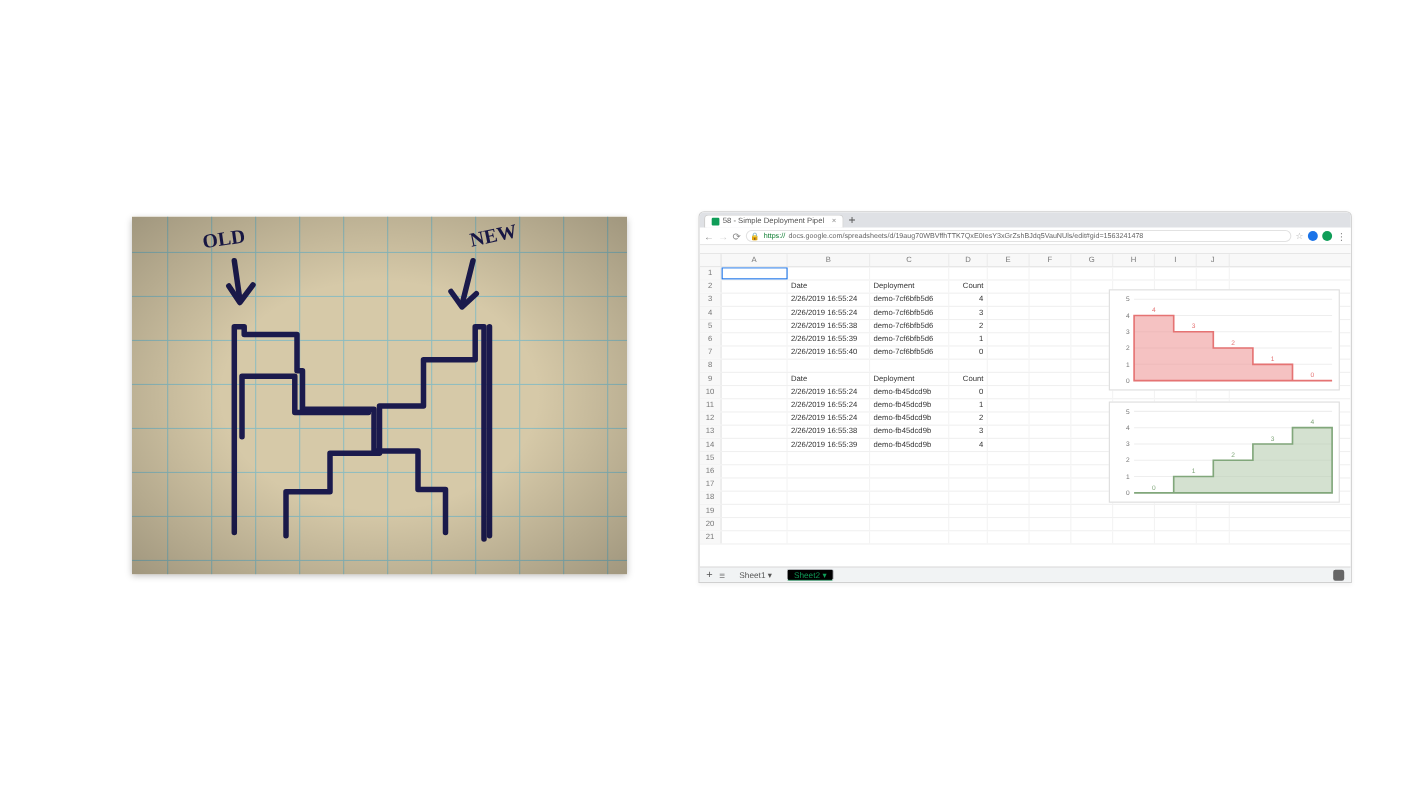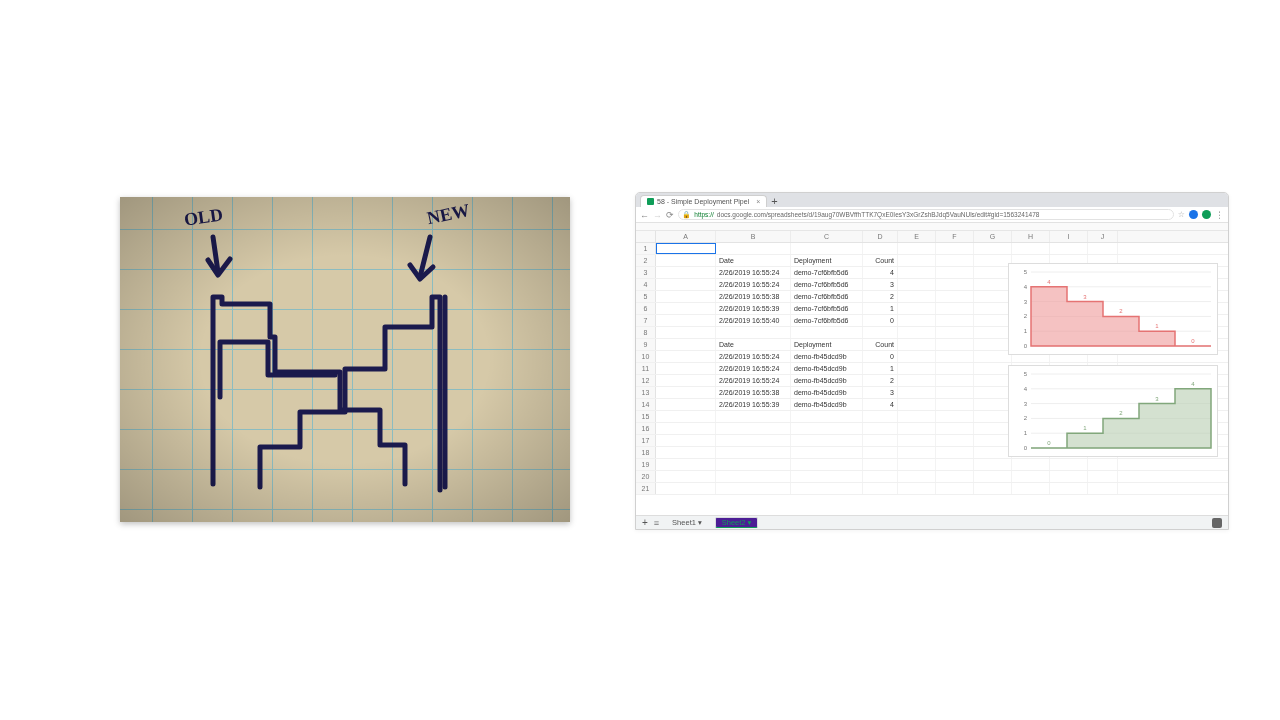--- a/index.html
+++ b/index.html
@@ -49,21 +49,21 @@
   .cell{border-right:1px solid #f3f3f3;display:flex;align-items:center;padding:0 3px;color:#333;overflow:hidden;white-space:nowrap;}
   .sel{outline:1.5px solid #1a73e8;outline-offset:-1px;background:#fff;}
 
   
   .chart{position:absolute;right:10px;width:210px;height:92px;border:1px solid #ddd;background:#fff;}
   .chart1{top:70px;} .chart2{top:172px;}
 
   
   .sheetbar{position:absolute;left:0;right:0;bottom:0;height:14px;background:#f1f3f4;border-top:1px solid #ddd;display:flex;align-items:center;gap:6px;padding:0 6px;font-size:7.5px;color:#555;}
   .sheettab{padding:0 6px;border:1px solid transparent;border-radius:2px;}
-  .sheettab.active{background:#4c1d95;color:#0f9d58;border:1px solid #dadce0;border-bottom-color:#0f9d58;}
+  .sheettab.active{background:#000000;color:#0f9d58;border:1px solid #dadce0;border-bottom-color:#0f9d58;}
   .plus{color:#555;font-size:10px;}
   .menu{color:#777;font-size:9px;}
   .explore{margin-left:auto;width:10px;height:10px;background:#666;border-radius:2px;}
 </style>
 </head>
 <body>
 
 <div class="canvas">
 
   <div class="photo">

